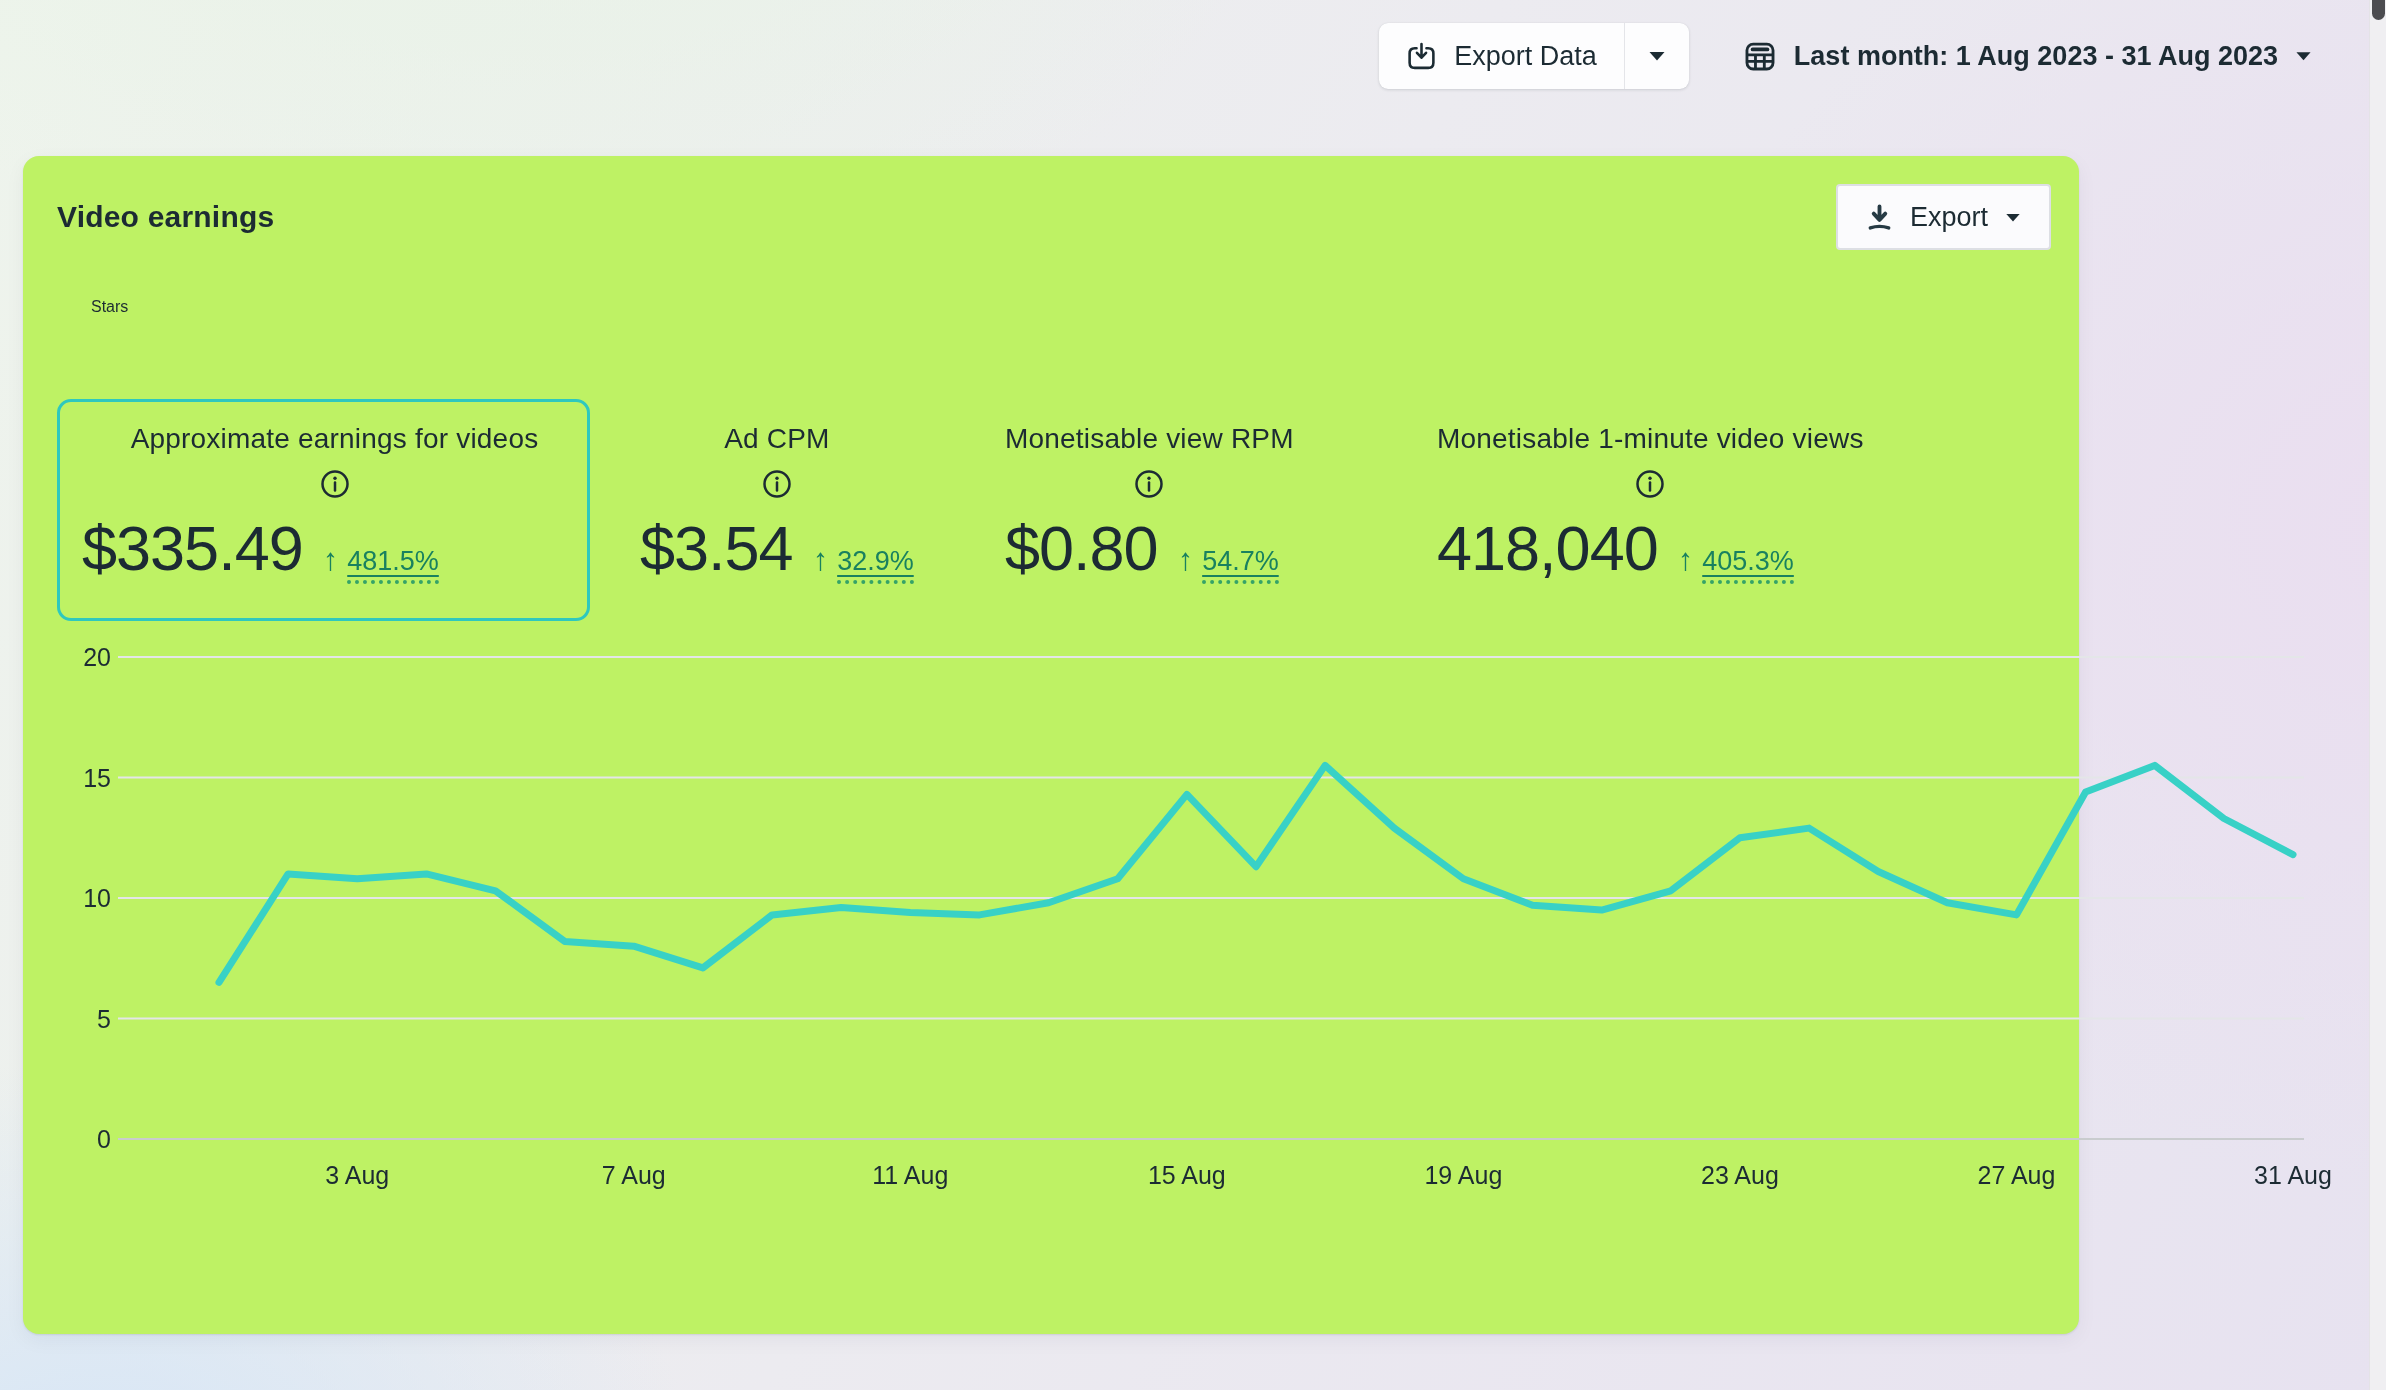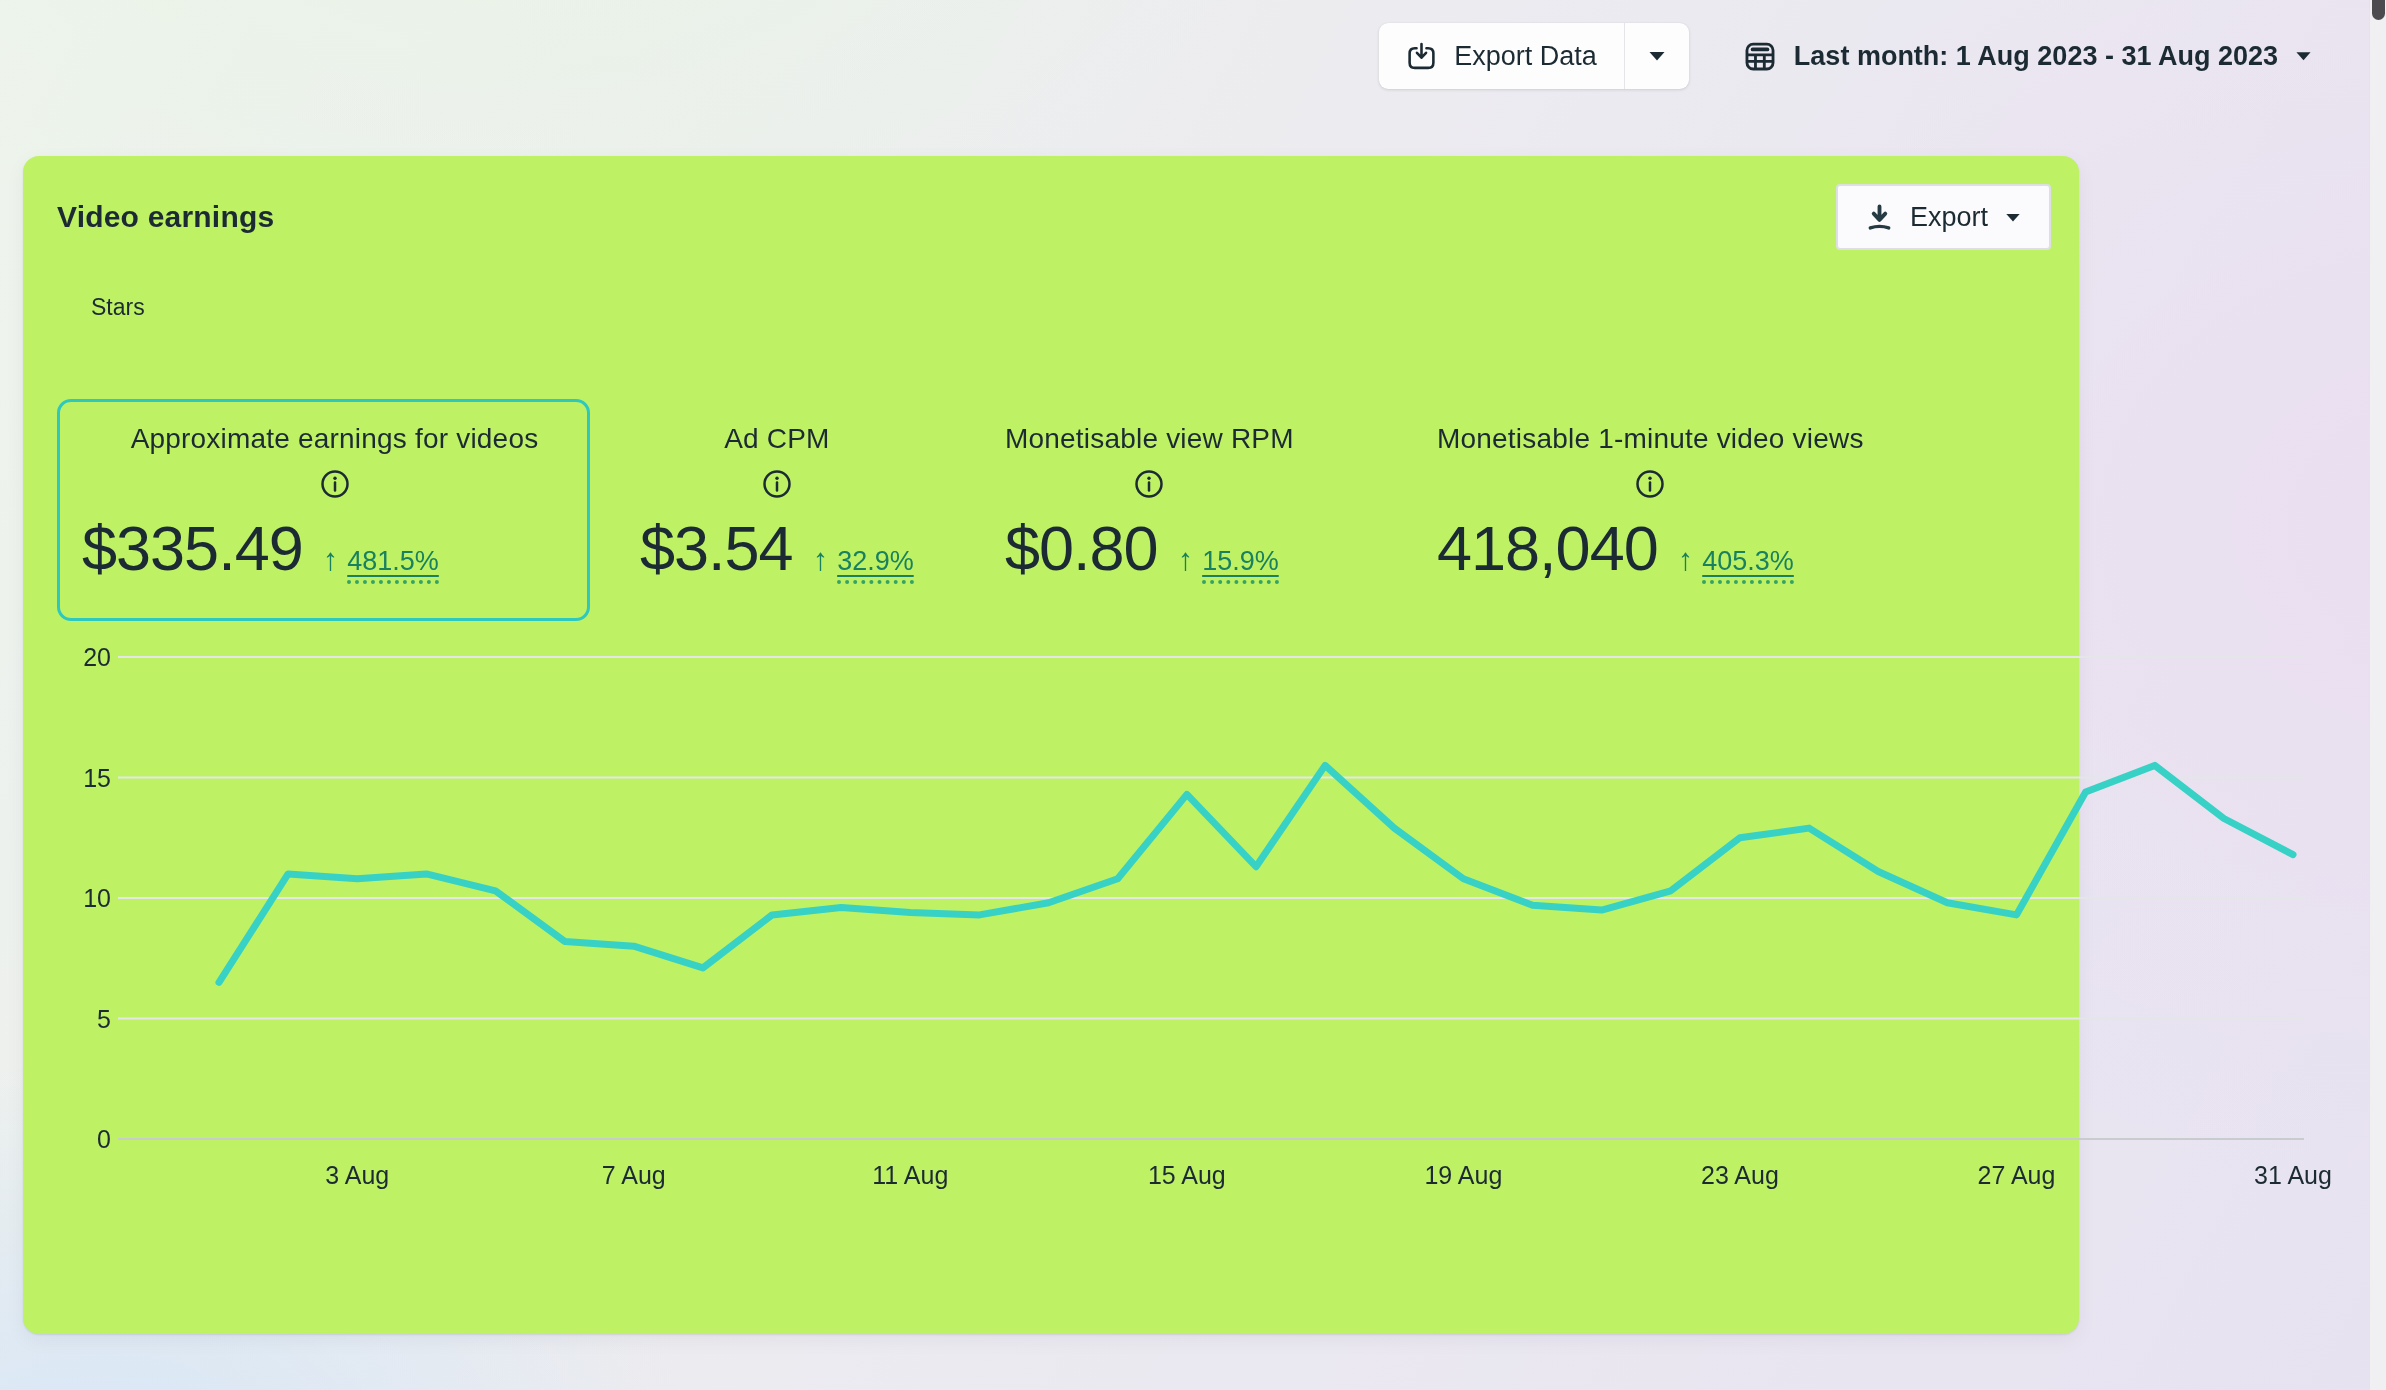--- a/index.html
+++ b/index.html
@@ -27,21 +27,21 @@
 
   
   .card { position:absolute; left:23px; top:156px; width:2056px; height:1178px; background:#bef264;
           border-radius:16px; box-shadow:0 1px 2px rgba(28,43,51,.10), 0 6px 20px rgba(28,43,51,.05); }
   .card-header { position:absolute; top:28px; left:34px; right:28px; display:flex; justify-content:space-between; align-items:center; }
   .card-title { font-size:30px; font-weight:700; letter-spacing:.2px; }
   .export-btn { display:flex; align-items:center; gap:17px; height:66px; padding:0 28px; background:#fbfbfd;
                 border:2px solid #dddfe4; border-radius:4px; font-size:27px; font-weight:500; }
 
   .tabs { position:absolute; top:117px; left:34px; display:flex; align-items:center; gap:8px; }
-  .tab { height:68px; display:flex; align-items:center; padding:0 34px; border-radius:9px; font-size:23px; }
+  .tab { height:68px; display:flex; align-items:center; padding:0 34px; border-radius:9px; font-size:16px; }
   .tab-active { background:#e7f1fb; color:#1474d2; font-weight:700; font-size:26px; padding:0 31px; }
 
   
   .metric { position:absolute; top:267px; }
   .metric.selected { top:243px; left:34px; width:533px; height:222px; border:3px solid #2ec8be; border-radius:14px;
                      padding:21px 0 0 22px; }
   .metric.m2 { left:617px; } .metric.m3 { left:982px; } .metric.m4 { left:1414px; }
   .metric-label-row { display:flex; align-items:center; gap:14px;flex-direction:column; }
   .metric-label { font-size:28px; letter-spacing:.2px; }
   .metric-value-row { display:flex; align-items:baseline; gap:20px; margin-top:13px; }
@@ -153,21 +153,21 @@
       <svg width="30" height="30" viewBox="0 0 30 30">
         <circle class="ico" cx="15" cy="15" r="12.5" stroke-width="2.2"></circle>
         <path class="ico" d="M 15 13.5 V 21.5" stroke-width="2.6"></path>
         <circle cx="15" cy="9.3" r="1.7" fill="#1c2b33"></circle>
       </svg>
     </div>
     <div class="metric-value-row">
       <span class="metric-value">$0.80</span>
       <span class="metric-change">
         <span class="up-arrow">↑</span>
-        <span class="pct">15.9%</span>
+        <span class="pct">54.7%</span>
       </span>
     </div>
   </div>
 
   <div class="metric m4">
     <div class="metric-label-row">
       <span class="metric-label">Monetisable 1-minute video views</span>
       <svg width="30" height="30" viewBox="0 0 30 30">
         <circle class="ico" cx="15" cy="15" r="12.5" stroke-width="2.2"></circle>
         <path class="ico" d="M 15 13.5 V 21.5" stroke-width="2.6"></path>

